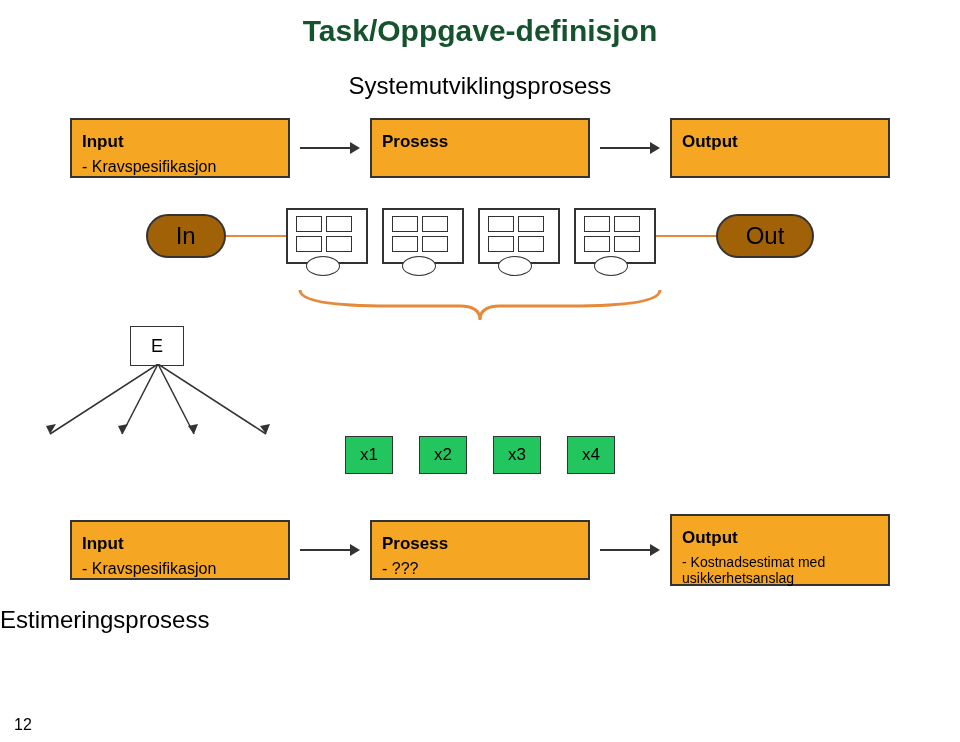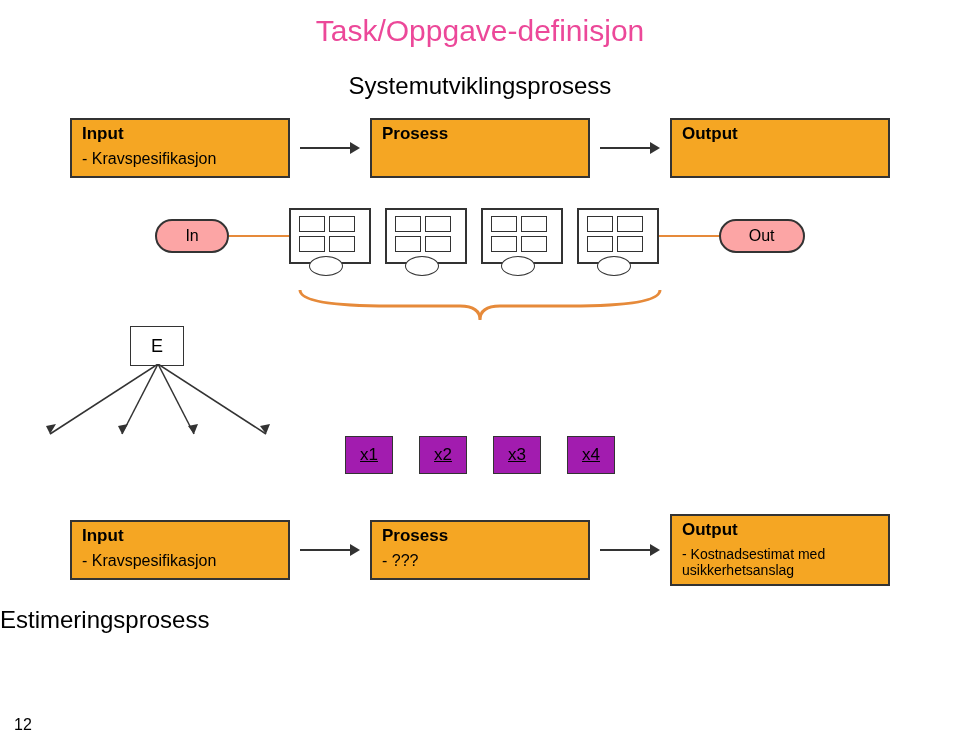--- a/index.html
+++ b/index.html
@@ -6,41 +6,41 @@
     margin: 0;
     padding: 0;
     width: 960px;
     height: 742px;
     font-family: Arial, sans-serif;
     background: #fff;
     position: relative;
   }
   .title {
     text-align: center;
-    color: #ec4899;
+    color: #14532d;
     font-size: 30px;
-    font-weight: normal;
+    font-weight: bold;
     margin-top: 14px;
   }
   .subtitle {
     text-align: center;
     font-size: 24px;
     margin-top: 24px;
   }
   .row {
     display: flex;
     justify-content: center;
     align-items: center;
     margin-top: 18px;
     gap: 10px;
   }
   .box {
     background: #f5a623;
     border: 2px solid #333;
-    padding: 4px 10px;
+    padding: 12px 10px;
     width: 220px;
     height: 60px;
     box-sizing: border-box;
   }
   .box .bt {
     font-weight: bold;
     font-size: 17px;
     color: #000;
   }
   .box .bs {
@@ -50,22 +50,22 @@
   }
   svg.arrow {
     flex: 0 0 auto;
   }
 
   
   .pill {
     border: 2px solid #333;
     border-radius: 999px;
     padding: 6px 28px;
-    font-size: 16px;
-    background: #fca5a5;
+    font-size: 24px;
+    background: #a16207;
   }
   .line {
     height: 2px;
     background: #e68a3a;
     flex: 0 0 auto;
   }
   .module {
     border: 2px solid #333;
     width: 78px;
     height: 52px;
@@ -143,22 +143,21 @@
     margin-top: 70px;
   }
   .xbox {
     border: 1.5px solid #333;
     width: 46px;
     height: 36px;
     display: flex;
     align-items: center;
     justify-content: center;
     font-size: 17px;
-    background: #a21caf;
-    text-decoration: underline;
+    background: #22c55e;
   }
 
   .footer-title {
     text-align: left;
     font-size: 24px;
     margin-top: 20px;
   }
   .page-num {
     position: absolute;
     left: 14px;

